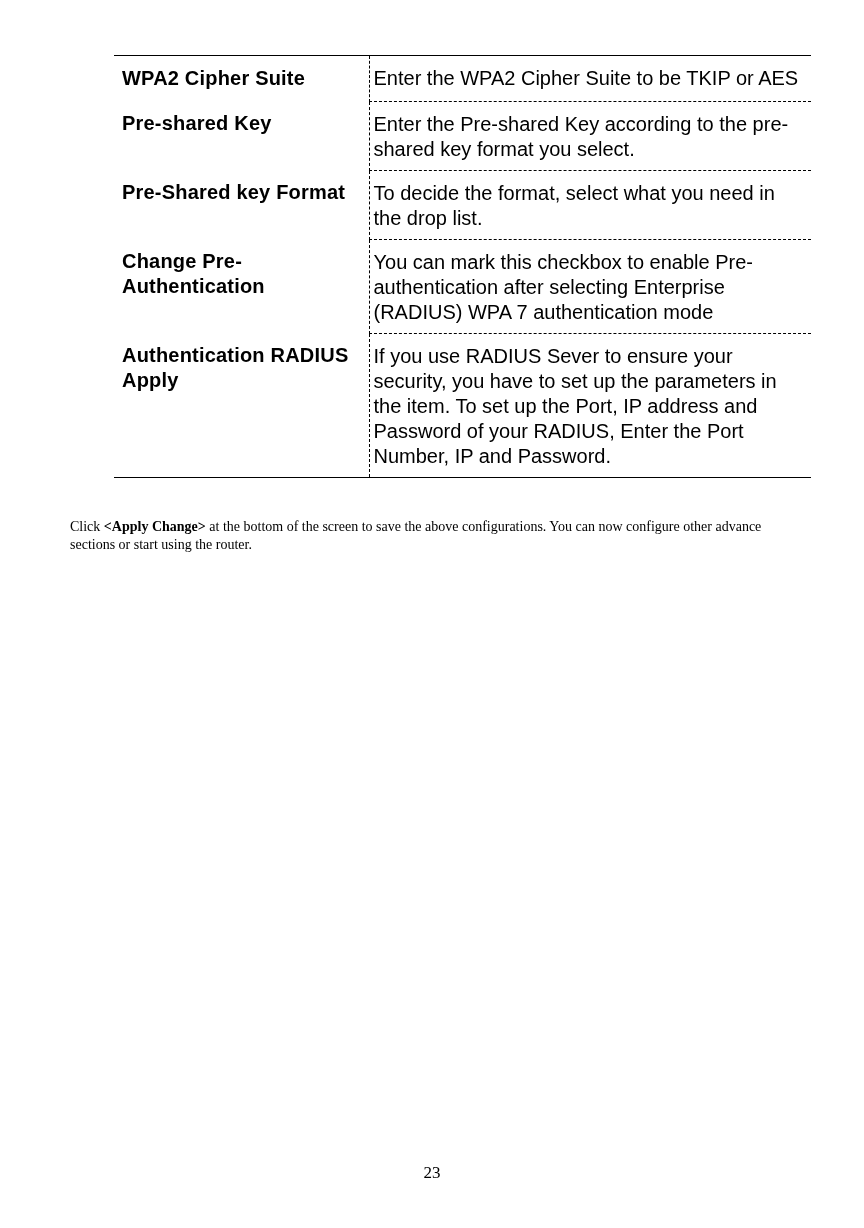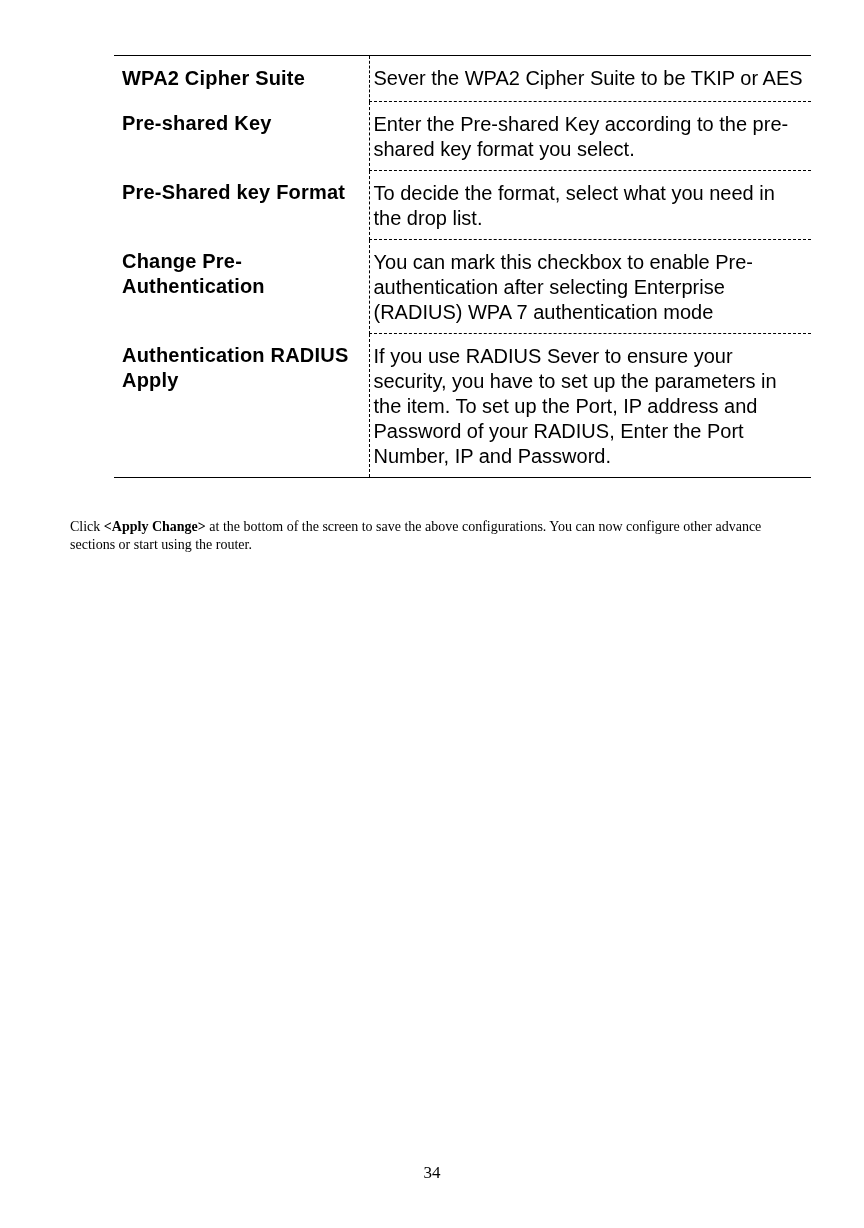--- a/index.html
+++ b/index.html
@@ -69,21 +69,21 @@
     }
   </style>
 </head>
 <body>
 
 <div class="page-content">
   <table class="settings-table">
     <tbody>
       <tr>
         <td class="label-cell">WPA2  Cipher  Suite</td>
-        <td class="desc-cell">Sever the WPA2 Cipher Suite to be TKIP or AES</td>
+        <td class="desc-cell">Enter the WPA2 Cipher Suite to be TKIP or AES</td>
       </tr>
       <tr>
         <td class="label-cell">Pre-shared  Key</td>
         <td class="desc-cell">Enter the Pre-shared Key according to the pre-shared key format you select.</td>
       </tr>
       <tr>
         <td class="label-cell">Pre-Shared key Format</td>
         <td class="desc-cell">To decide the format, select what you need in the drop list.</td>
       </tr>
       <tr>
@@ -95,13 +95,13 @@
         <td class="desc-cell">If you use RADIUS Sever to ensure your security, you have to set up the parameters in the item. To set up the Port, IP address and Password of your RADIUS, Enter the Port Number, IP and Password.</td>
       </tr>
     </tbody>
   </table>
 
   <p class="instruction-text">
     <span>Click </span><span class="bold-inline">&lt;Apply Change&gt;</span><span> at the bottom of the screen to save the above configurations. You can now configure other advance sections or start using the router.</span>
   </p>
 </div>
 
-<div class="page-number">34</div>
+<div class="page-number">23</div>
 
 </body></html>

